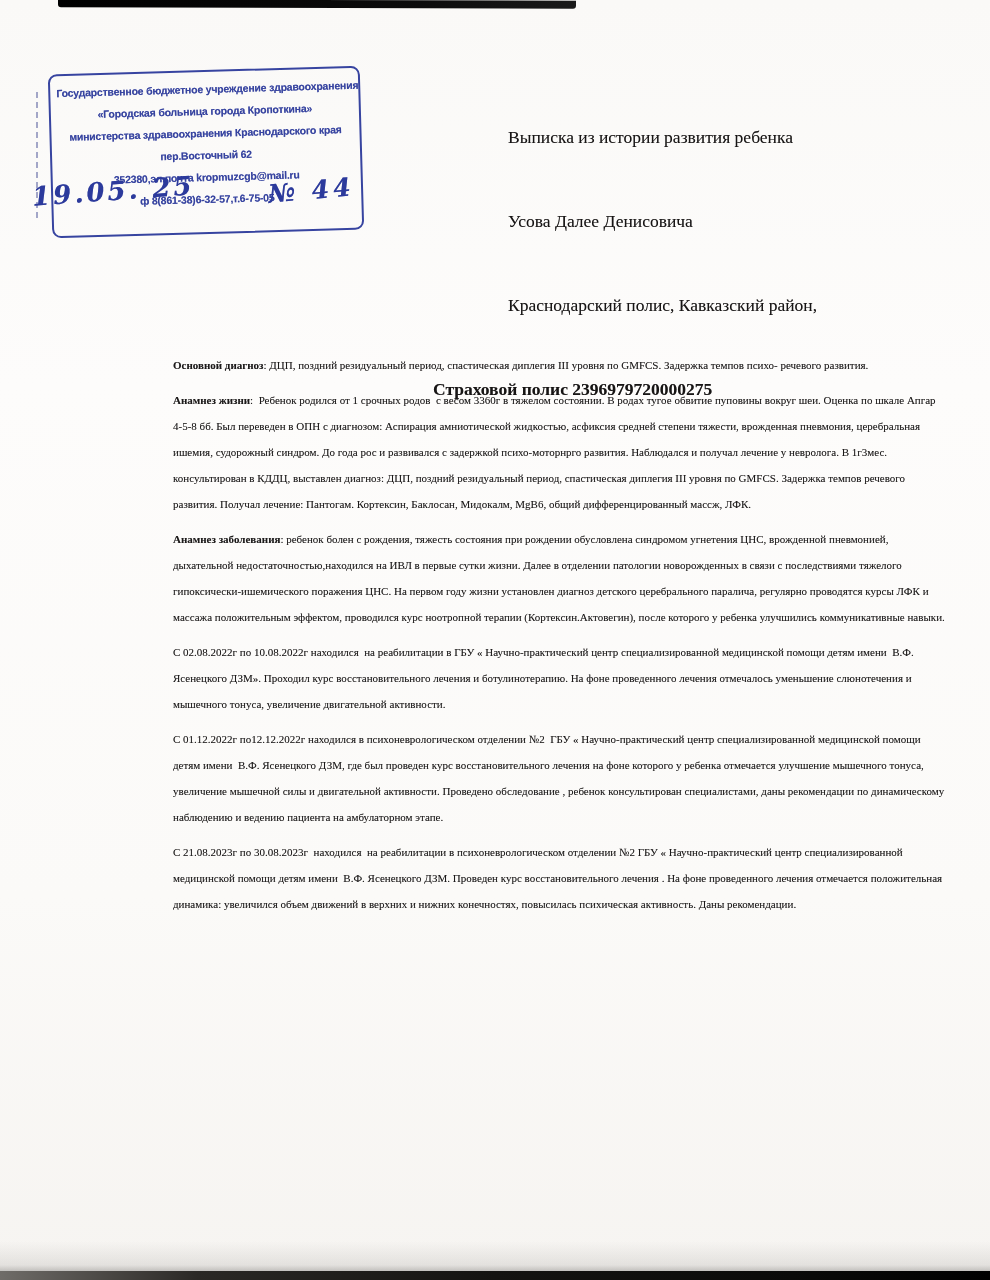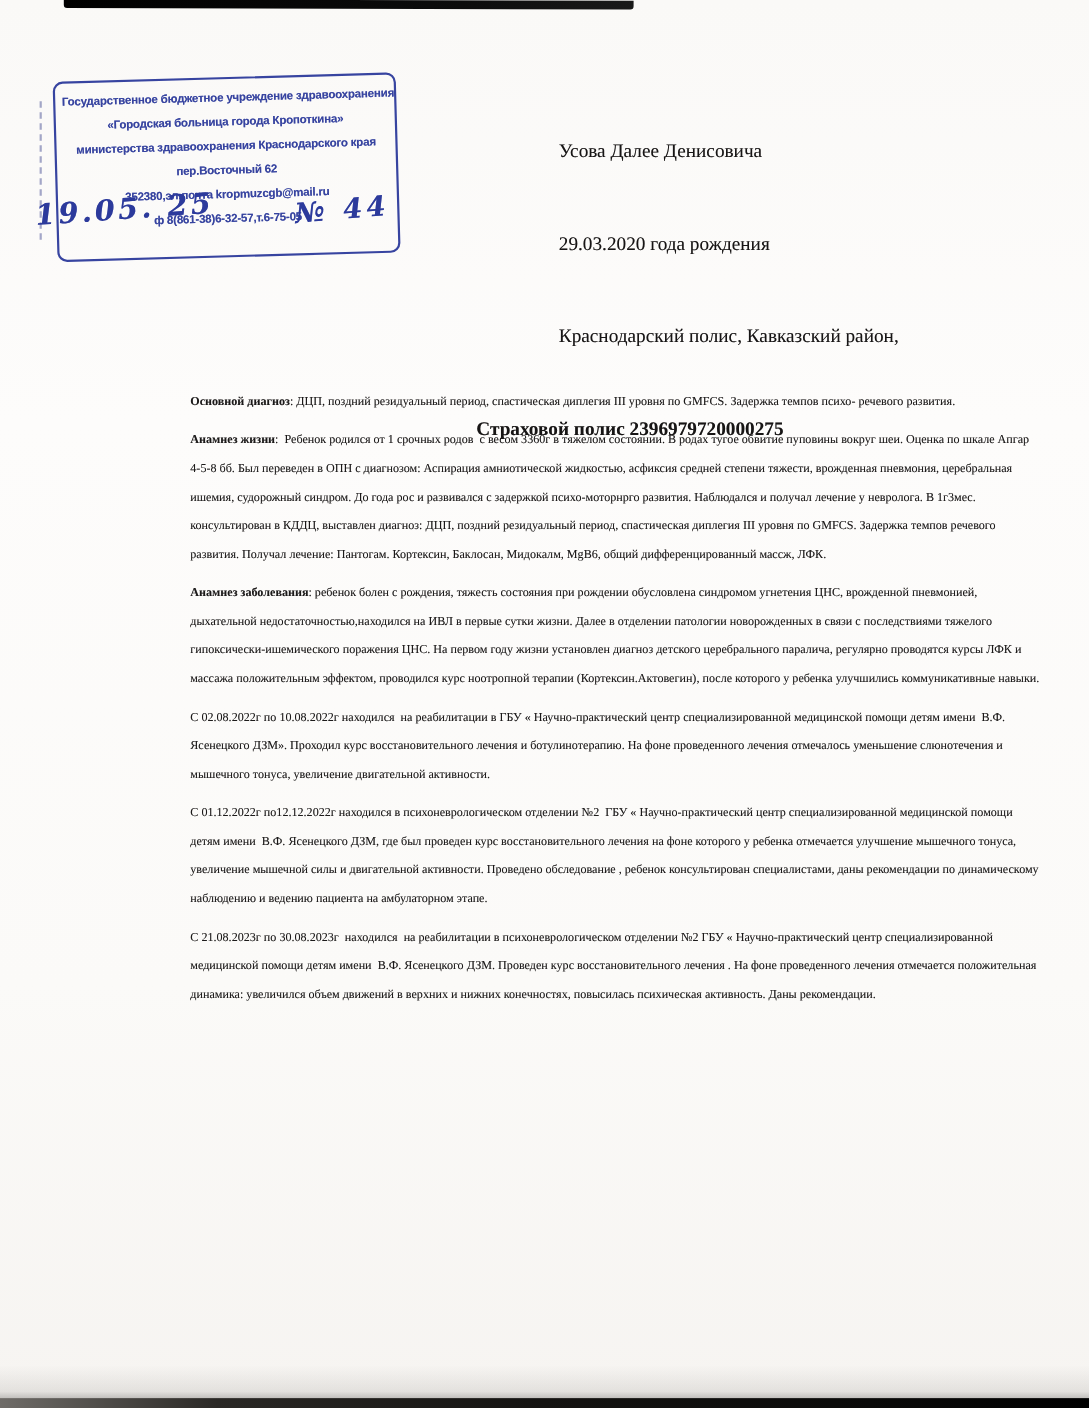--- a/index.html
+++ b/index.html
@@ -72,22 +72,22 @@
   <div class="stamp-line">«Городская больница города Кропоткина»</div>
   <div class="stamp-line">министерства здравоохранения Краснодарского края</div>
   <div class="stamp-line">пер.Восточный 62</div>
   <div class="stamp-line">352380,эл.почта kropmuzcgb@mail.ru</div>
   <div class="stamp-line">ф 8(861-38)6-32-57,т.6-75-05</div>
 </div>
 <div class="hw hw-date">19.05. 25</div>
 <div class="hw hw-num">№ 44</div>
 
 <div class="header-block">
+  <div class="hline">Выписка из истории развития ребенка</div>
   <div class="hline">Усова Далее Денисовича</div>
-  <div class="hline">29.03.2020 года рождения</div>
   <div class="hline">Краснодарский полис, Кавказский район,</div>
   <div class="hline insurance">Страховой  полис 2396979720000275</div>
 </div>
 
 <div class="body-text">
   <p><b>Основной диагноз</b><span>: ДЦП, поздний резидуальный период, спастическая диплегия III уровня по GMFCS. Задержка темпов психо- речевого развития.</span></p>
   <p><b>Анамнез жизни</b><span>:  Ребенок родился от 1 срочных родов  с весом 3360г в тяжелом состоянии. В родах тугое обвитие пуповины вокруг шеи. Оценка по шкале Апгар  4-5-8 бб. Был переведен в ОПН с диагнозом: Аспирация амниотической жидкостью, асфиксия средней степени тяжести, врожденная пневмония, церебральная ишемия, судорожный синдром. До года рос и развивался с задержкой психо-моторнрго развития. Наблюдался и получал лечение у невролога. В 1г3мес. консультирован в КДДЦ, выставлен диагноз: ДЦП, поздний резидуальный период, спастическая диплегия III уровня по GMFCS. Задержка темпов речевого развития. Получал лечение: Пантогам. Кортексин, Баклосан, Мидокалм, MgB6, общий дифференцированный массж, ЛФК.</span></p>
   <p><b>Анамнез заболевания</b><span>: ребенок болен с рождения, тяжесть состояния при рождении обусловлена синдромом угнетения ЦНС, врожденной пневмонией, дыхательной недостаточностью,находился на ИВЛ в первые сутки жизни. Далее в отделении патологии новорожденных в связи с последствиями тяжелого гипоксически-ишемического поражения ЦНС. На первом году жизни установлен диагноз детского церебрального паралича, регулярно проводятся курсы ЛФК и массажа положительным эффектом, проводился курс ноотропной терапии (Кортексин.Актовегин), после которого у ребенка улучшились коммуникативные навыки.</span></p>
   <p>С 02.08.2022г по 10.08.2022г находился  на реабилитации в ГБУ « Научно-практический центр специализированной медицинской помощи детям имени  В.Ф. Ясенецкого ДЗМ». Проходил курс восстановительного лечения и ботулинотерапию. На фоне проведенного лечения отмечалось уменьшение слюнотечения и мышечного тонуса, увеличение двигательной активности.</p>
   <p>С 01.12.2022г по12.12.2022г находился в психоневрологическом отделении №2  ГБУ « Научно-практический центр специализированной медицинской помощи детям имени  В.Ф. Ясенецкого ДЗМ, где был проведен курс восстановительного лечения на фоне которого у ребенка отмечается улучшение мышечного тонуса, увеличение мышечной силы и двигательной активности. Проведено обследование , ребенок консультирован специалистами, даны рекомендации по динамическому наблюдению и ведению пациента на амбулаторном этапе.</p>

